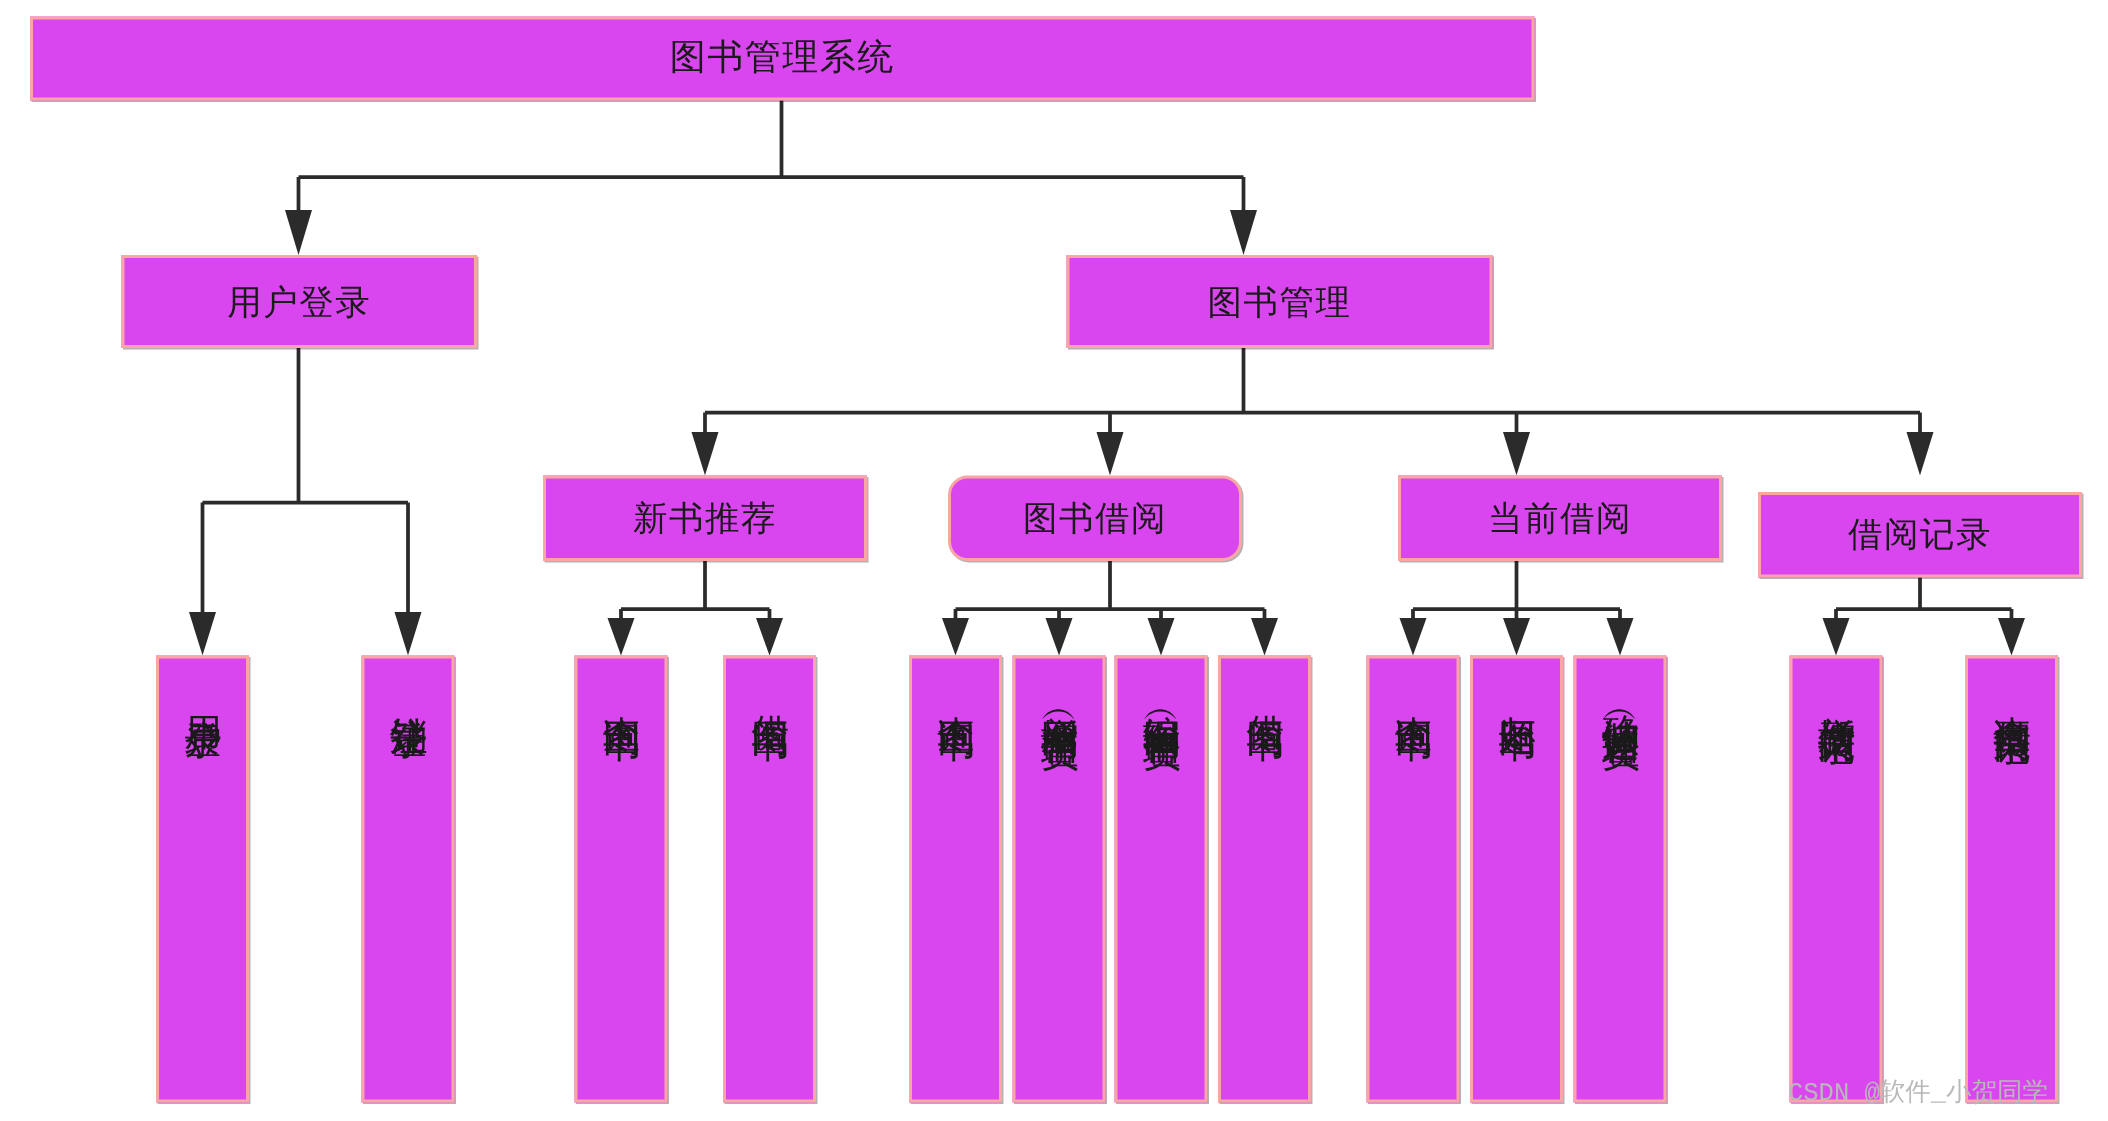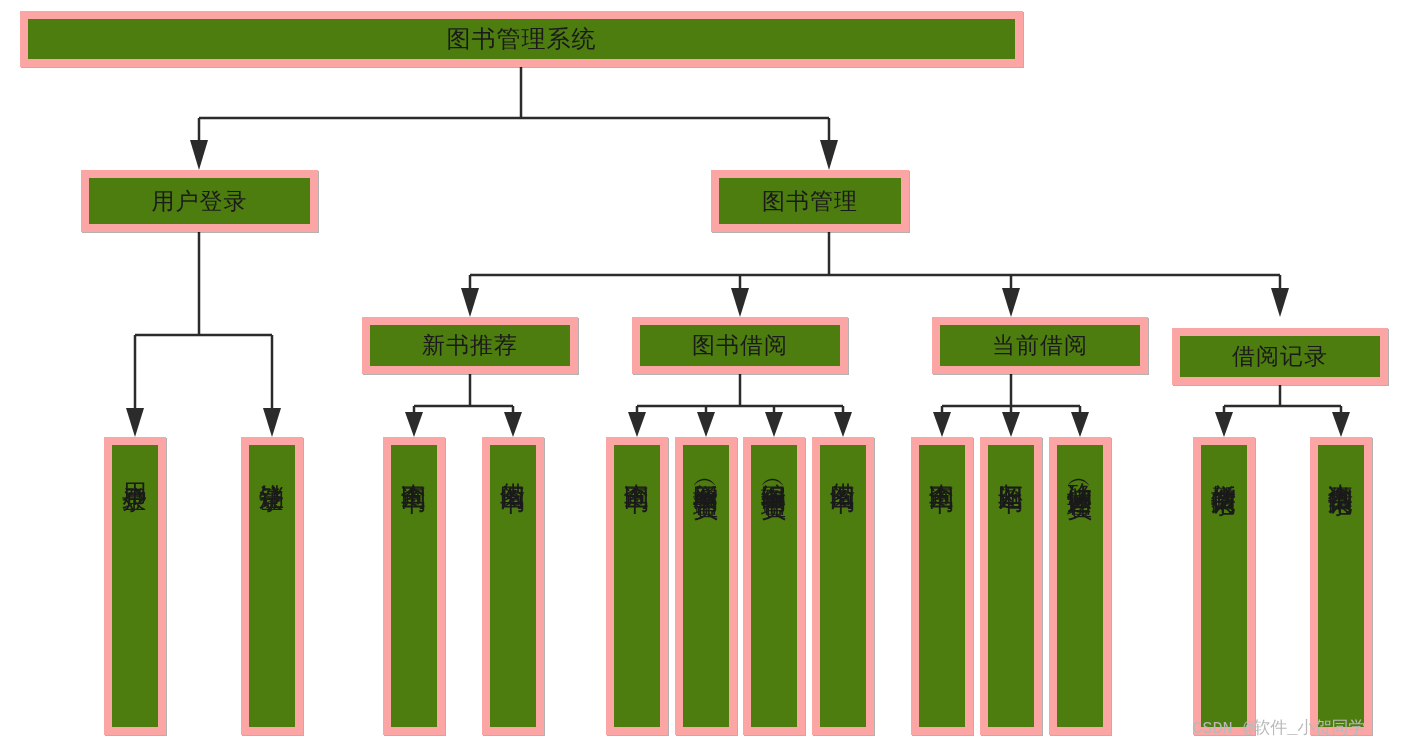--- a/index.html
+++ b/index.html
@@ -7,22 +7,22 @@
     width:1405px;height:747px;
     background:#ffffff;
     font-family:"Liberation Sans","DejaVu Sans",sans-serif;
     overflow:hidden;
     position:relative;
   }
   #canvas{position:absolute;left:0;top:0;width:1405px;height:747px;}
   .node{
     position:absolute;
     box-sizing:border-box;
-    background:#4d7c0f;
-    border:8px solid #fca5a5;
+    background:#d946ef;
+    border:2px solid #fca5a5;
     box-shadow:1px 1px 0 rgba(0,0,0,0.30);
     display:flex;
     align-items:center;
     justify-content:center;
     color:#1a1a1a;
   }
   .node .lbl{
     display:block;
     text-align:center;
     line-height:1.05;
@@ -120,28 +120,28 @@
   <polygon class="ar" points="1332,412 1350,412 1341,437"></polygon>
 </svg>
 
 <div class="node h-node root" style="left:20px;top:11px;width:1003px;height:56px;">
   <span class="lbl">图书管理系统</span>
 </div>
 
 <div class="node h-node" style="left:81px;top:170px;width:237px;height:62px;">
   <span class="lbl">用户登录</span>
 </div>
-<div class="node h-node" style="left:711px;top:170px;width:198px;height:62px;">
+<div class="node h-node" style="left:711px;top:170px;width:284px;height:62px;">
   <span class="lbl">图书管理</span>
 </div>
 
 <div class="node h-node" style="left:362px;top:317px;width:216px;height:57px;">
   <span class="lbl">新书推荐</span>
 </div>
-<div class="node h-node" style="left:632px;top:317px;width:216px;height:57px;">
+<div class="node h-node" style="left:632px;top:317px;width:196px;height:57px;border-radius:13px;">
   <span class="lbl">图书借阅</span>
 </div>
 <div class="node h-node" style="left:932px;top:317px;width:216px;height:57px;">
   <span class="lbl">当前借阅</span>
 </div>
 <div class="node h-node" style="left:1172px;top:328px;width:216px;height:57px;">
   <span class="lbl">借阅记录</span>
 </div>
 
 <div class="node v-node" style="left:104px;top:437px;width:62px;height:298px;">

